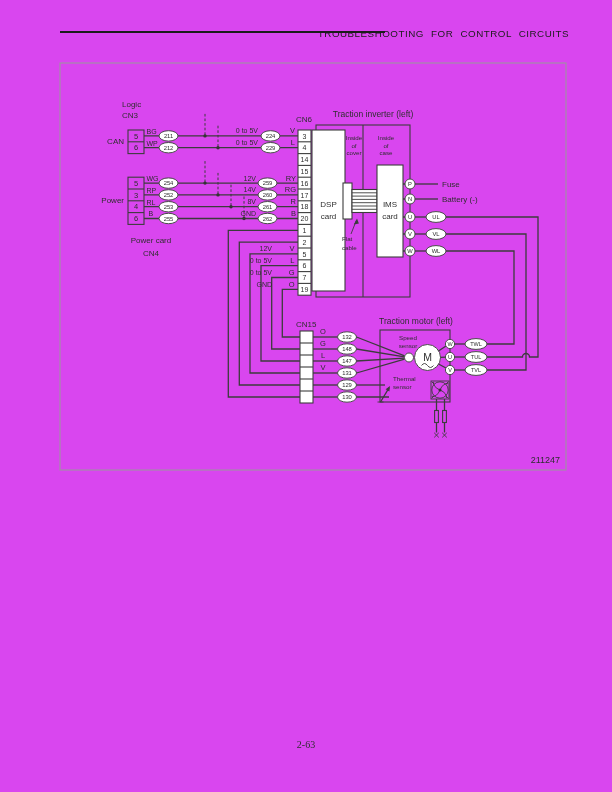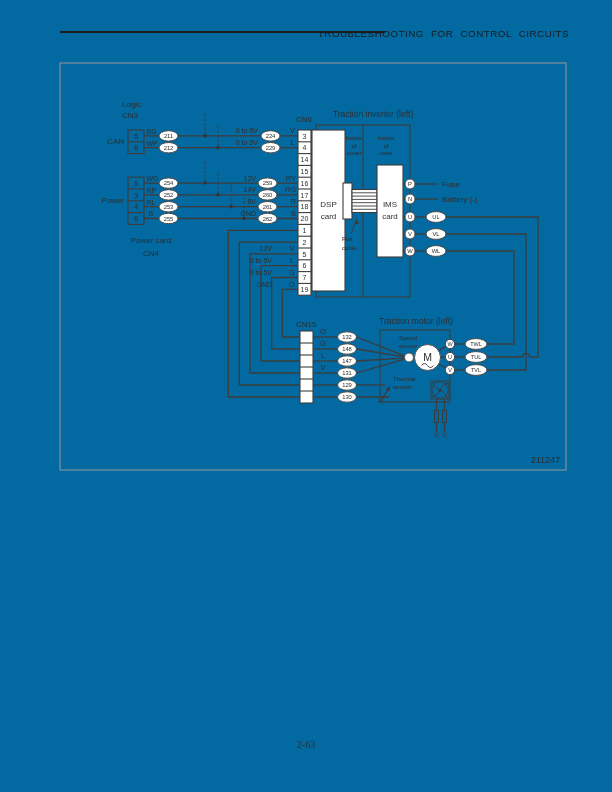--- a/index.html
+++ b/index.html
@@ -1,16 +1,16 @@
 <!DOCTYPE html>
 <html><head>
 <meta charset="utf-8">
 <style>
   html,body{margin:0;padding:0;background:#fff;}
-  #page{position:relative;width:612px;height:792px;background:#0369a1;overflow:hidden;}
+  #page{position:relative;width:612px;height:792px;background:#d946ef;overflow:hidden;}
   svg text{font-family:"Liberation Sans",sans-serif;fill:#2e2e2e;}
   .ser{font-family:"Liberation Serif",serif;}
   .mid{text-anchor:middle}.end{text-anchor:end}
   .s55{font-size:5.5px}.s58{font-size:5.8px}.s62{font-size:6.2px}.s7{font-size:7px}
   .s75{font-size:7.5px}.s8{font-size:8px}.s85{font-size:8.5px}.s9{font-size:9px}
   .s10{font-size:10px}.hdr{font-size:9.8px;letter-spacing:.5px;word-spacing:4px;fill:#1b1b1b}
   .w{stroke:#3c3c3c;stroke-width:1.3;fill:none}
   .thin{stroke:#3c3c3c;stroke-width:.9;fill:none}
   .bx{stroke:#3c3c3c;stroke-width:1.1;fill:none}
   .bw{stroke:#3c3c3c;stroke-width:1.1;fill:#fff}

